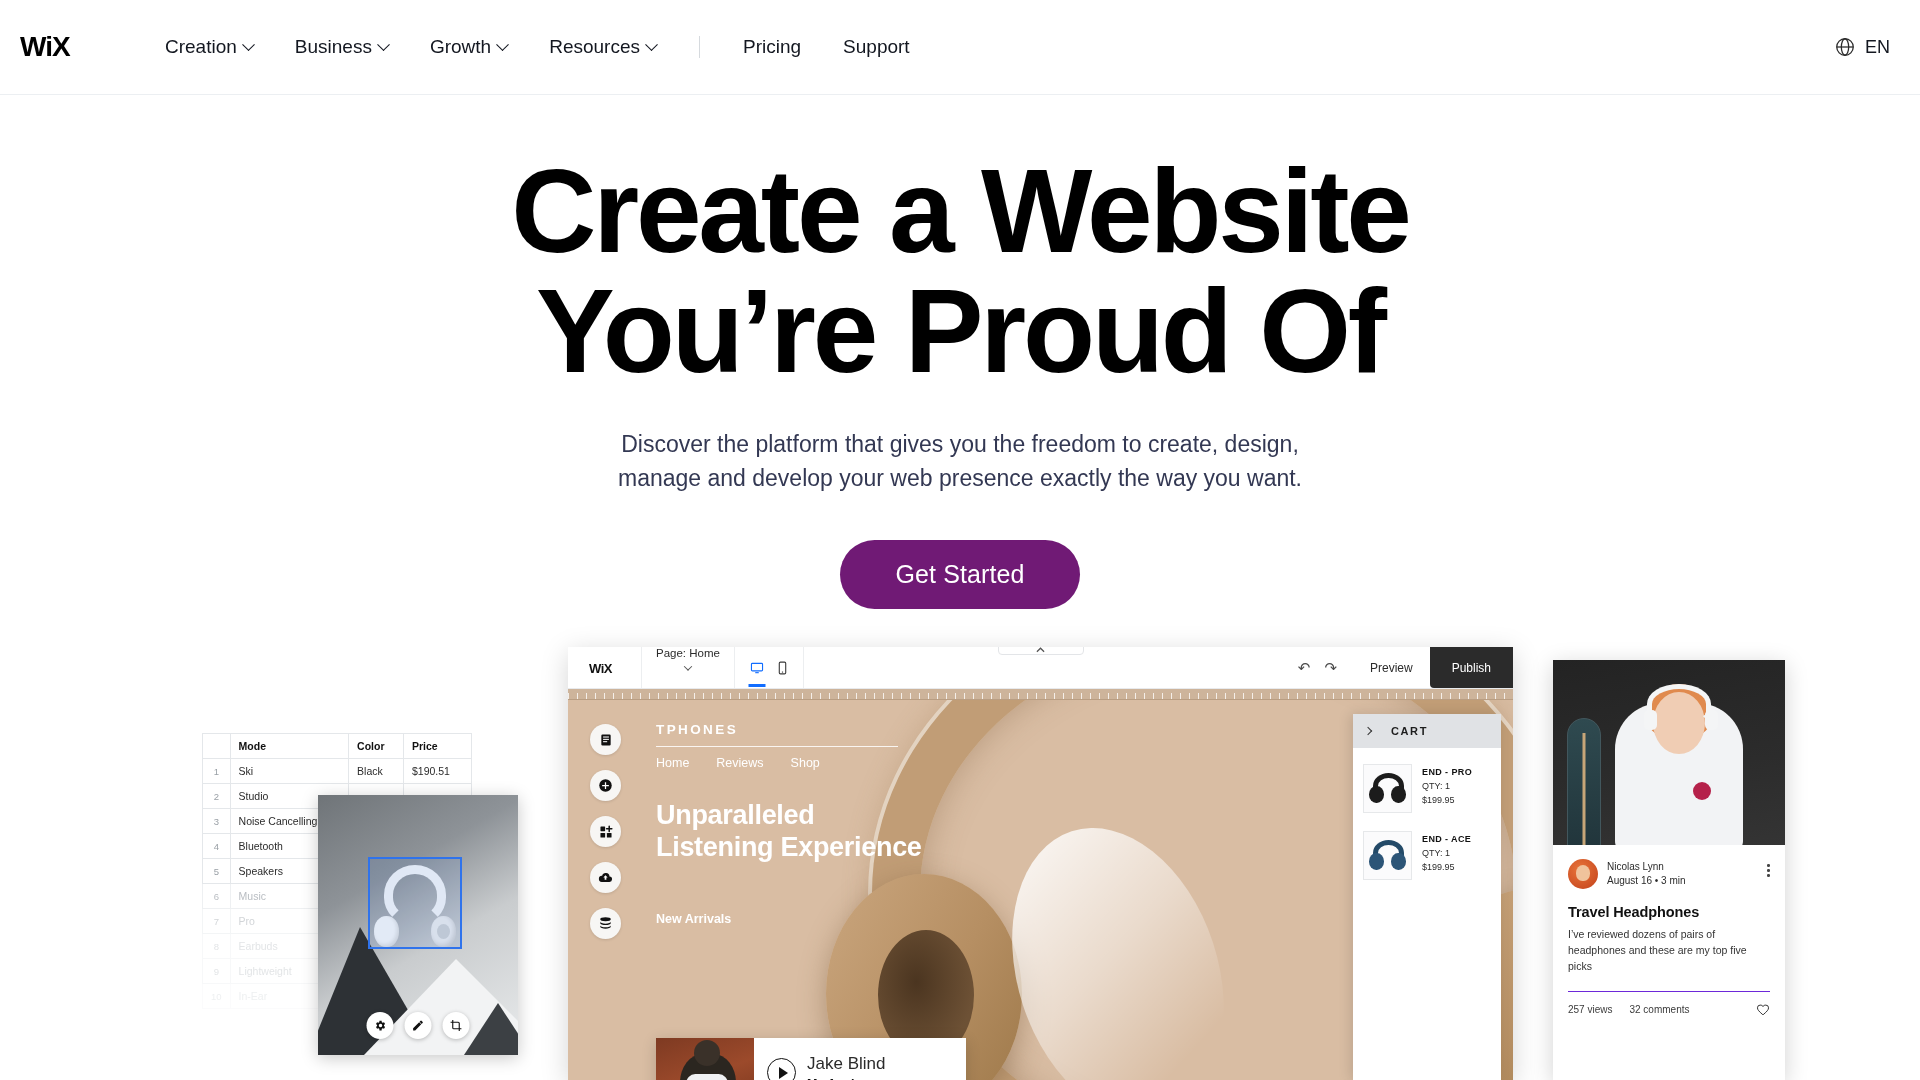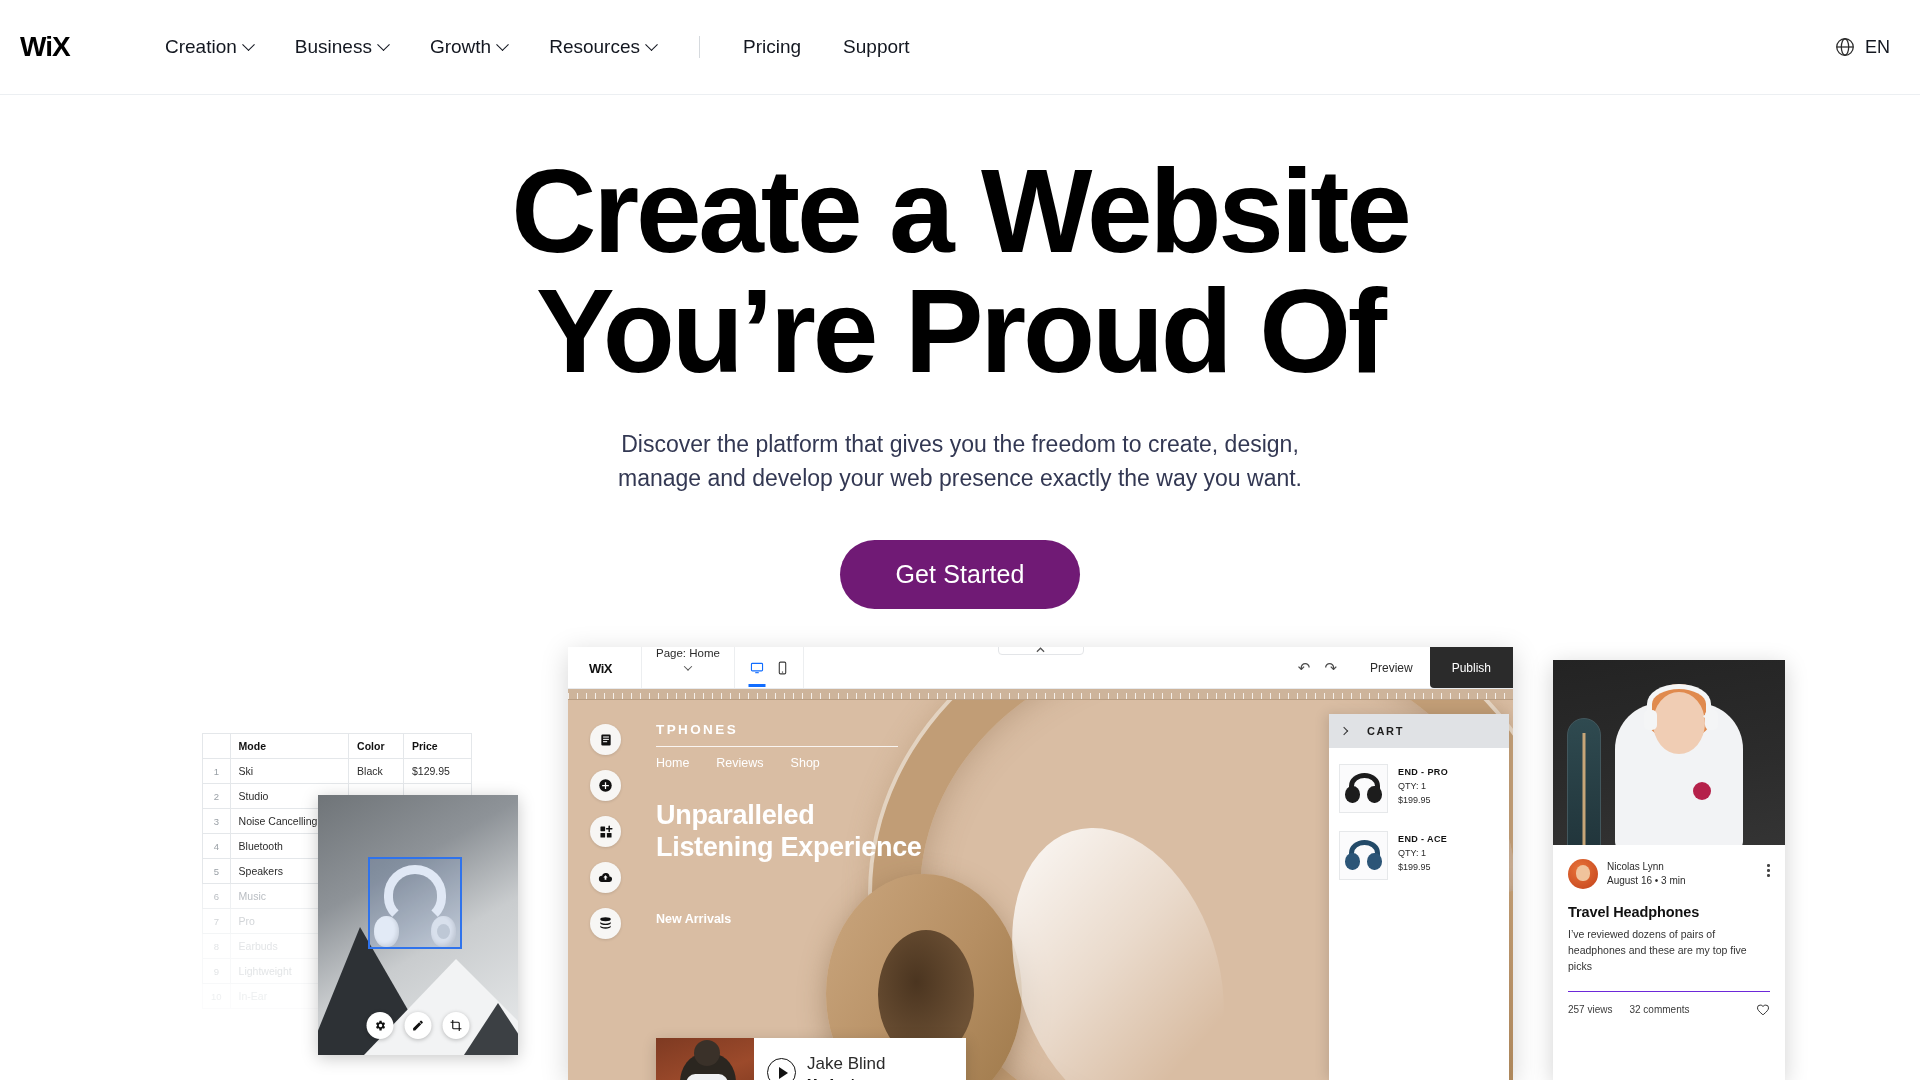--- a/index.html
+++ b/index.html
@@ -439,22 +439,22 @@
     border-left: 9px solid #111;
     border-top: 6px solid transparent;
     border-bottom: 6px solid transparent;
   }
   .mp-artist { font-size: 17px; color: #2b2b2b; line-height: 1.35; }
   .mp-track { font-size: 12.5px; font-weight: 700; color: #111; line-height: 1.3; }
 
   
   .cart-panel {
     position: absolute;
-    right: 4px; top: 14px;
-    width: 180px; height: 366px;
+    right: 12px; top: 14px;
+    width: 148px; height: 366px;
     background: #ffffff;
     box-shadow: -3px 0 12px rgba(0,0,0,.12);
     z-index: 8;
   }
   .cart-head {
     height: 34px; background: #e0e2e5;
     display: flex; align-items: center;
     padding: 0 12px;
     font-size: 11px; font-weight: 700;
     letter-spacing: 1.6px; color: #1d1d1d;
@@ -661,21 +661,21 @@
           <th>Mode</th>
           <th>Color</th>
           <th>Price</th>
         </tr>
       </thead>
       <tbody>
         <tr>
           <td class="idx">1</td>
           <td>Ski</td>
           <td>Black</td>
-          <td>$129.95</td>
+          <td>$190.51</td>
         </tr>
         <tr>
           <td class="idx">2</td>
           <td>Studio</td>
           <td></td>
           <td></td>
         </tr>
         <tr>
           <td class="idx">3</td>
           <td>Noise Cancelling</td>

